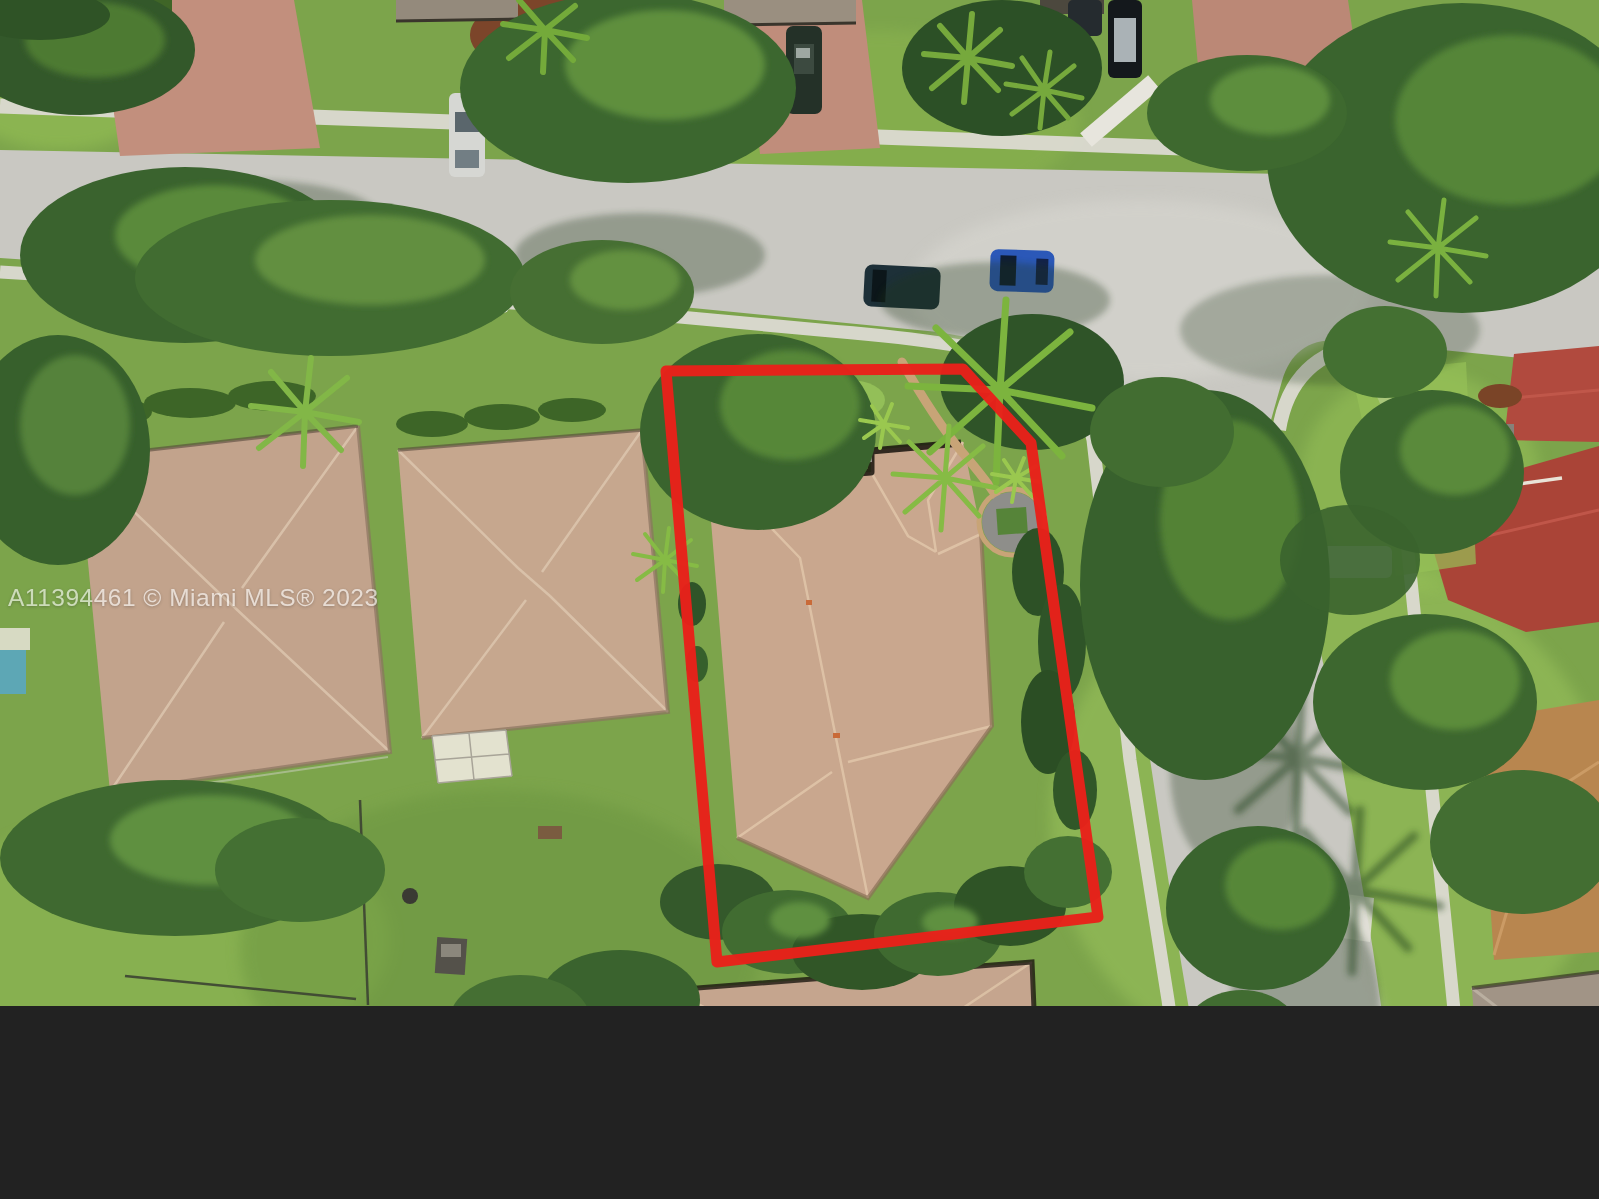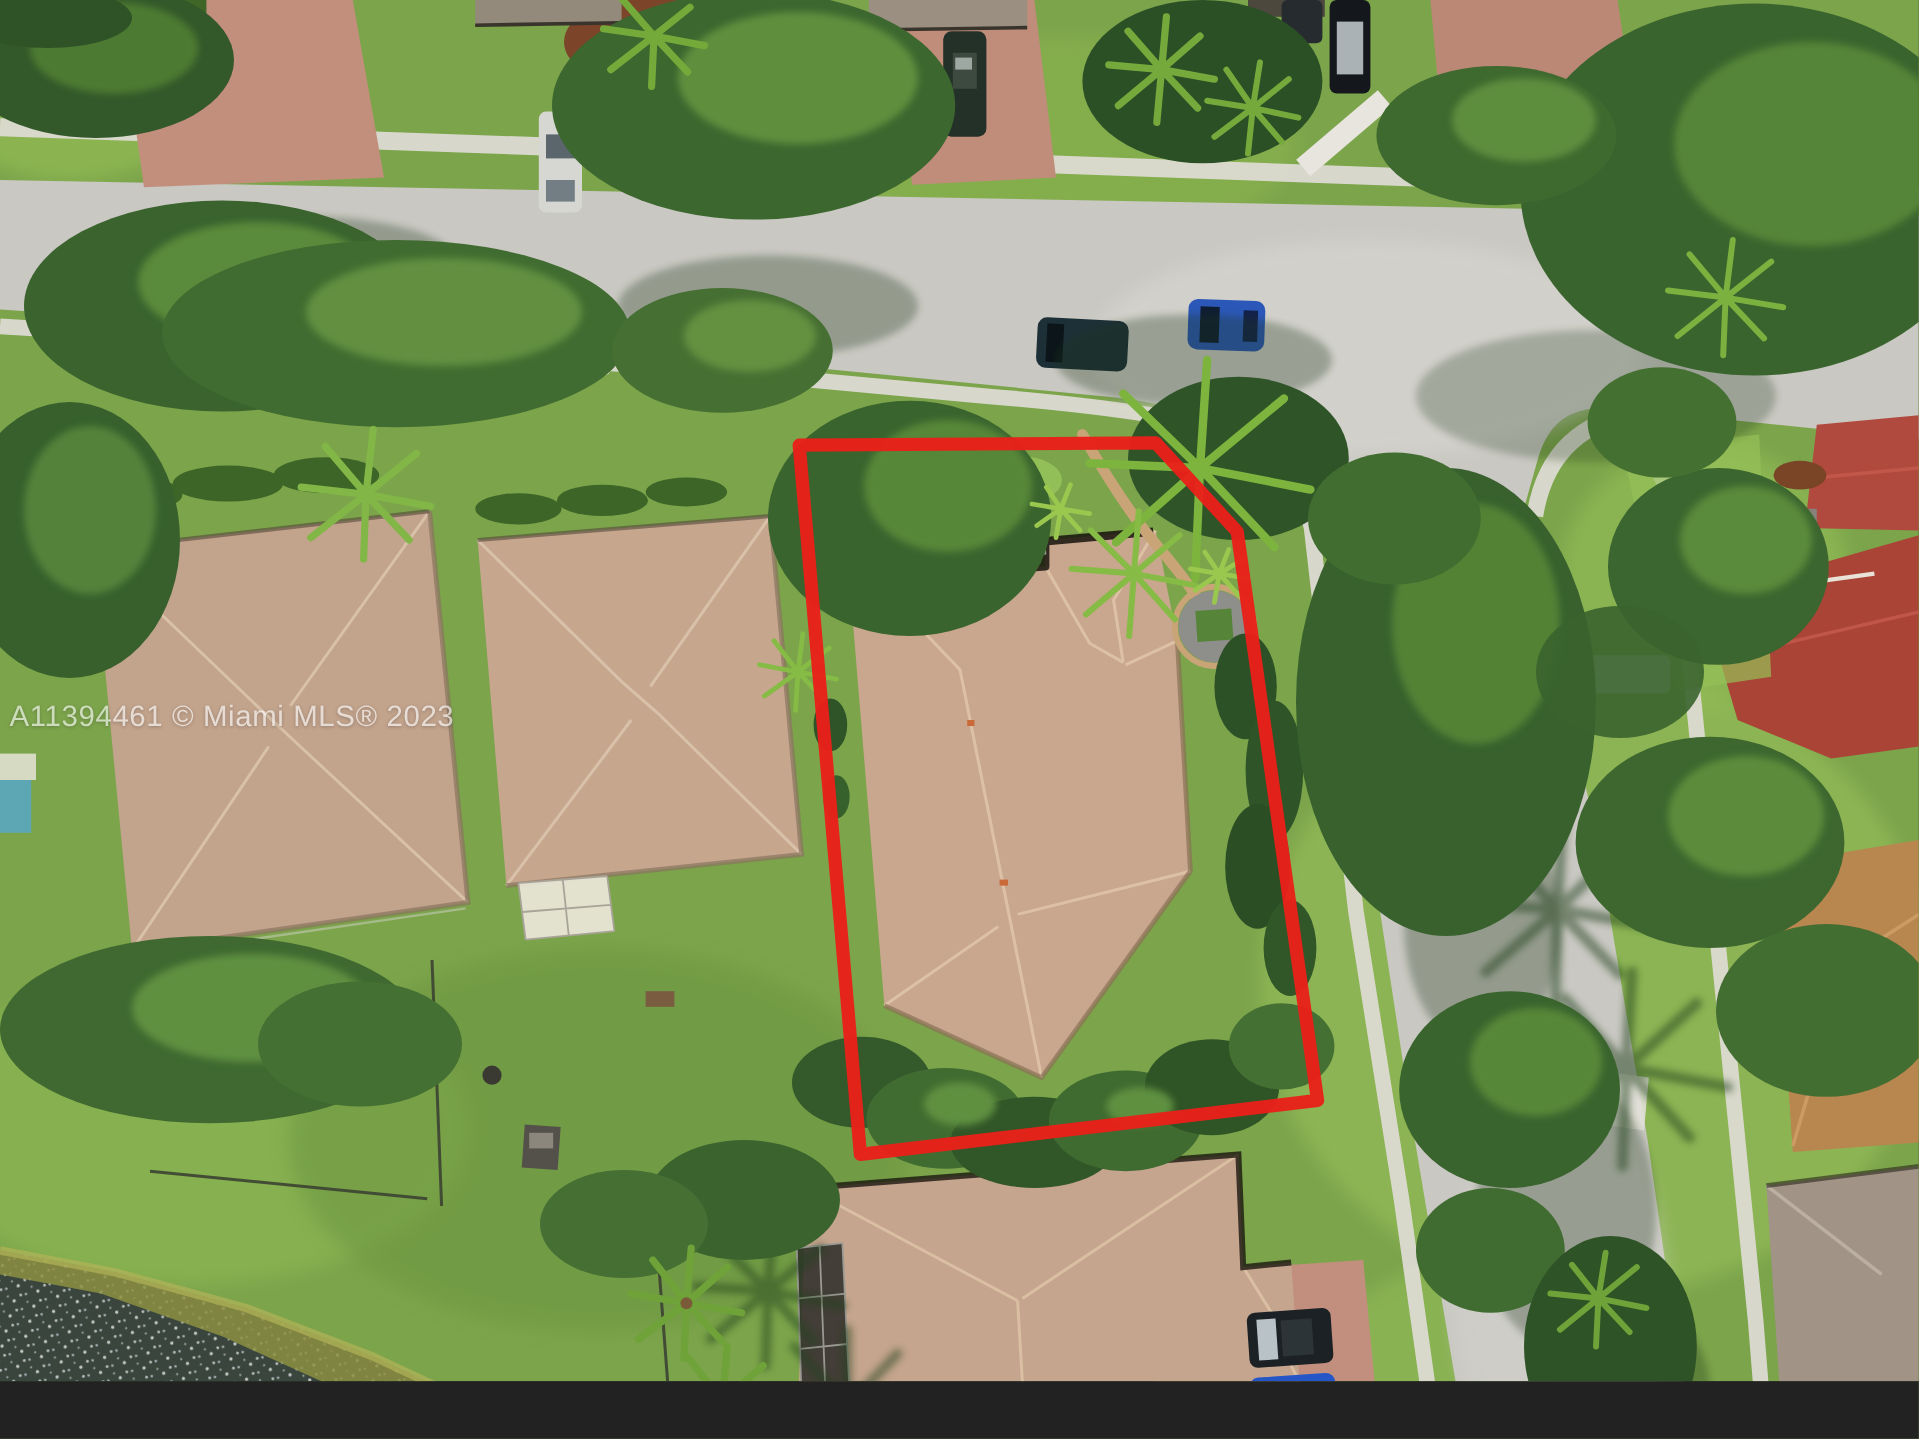--- a/index.html
+++ b/index.html
@@ -1,16 +1,16 @@
 <!DOCTYPE html>
 <html><head>
 <meta charset="utf-8">
 <style>
   html,body{margin:0;padding:0;background:#222;}
-  .stage{position:relative;width:1599px;height:1151px;overflow:hidden;background:#7ca44b;font-family:"Liberation Sans",sans-serif;}
+  .stage{position:relative;width:1599px;height:1006px;overflow:hidden;background:#7ca44b;font-family:"Liberation Sans",sans-serif;}
   .stage svg{position:absolute;left:0;top:0;width:1599px;height:1199px;display:block;}
   .watermark{
     position:absolute;left:8px;top:584px;
     font-size:24.5px;letter-spacing:.5px;white-space:nowrap;
     color:#ffffff;opacity:.62;
     text-shadow:0 1px 3px rgba(40,40,40,.5);
     font-family:"Liberation Sans",sans-serif;
     pointer-events:none;
   }
 </style>

